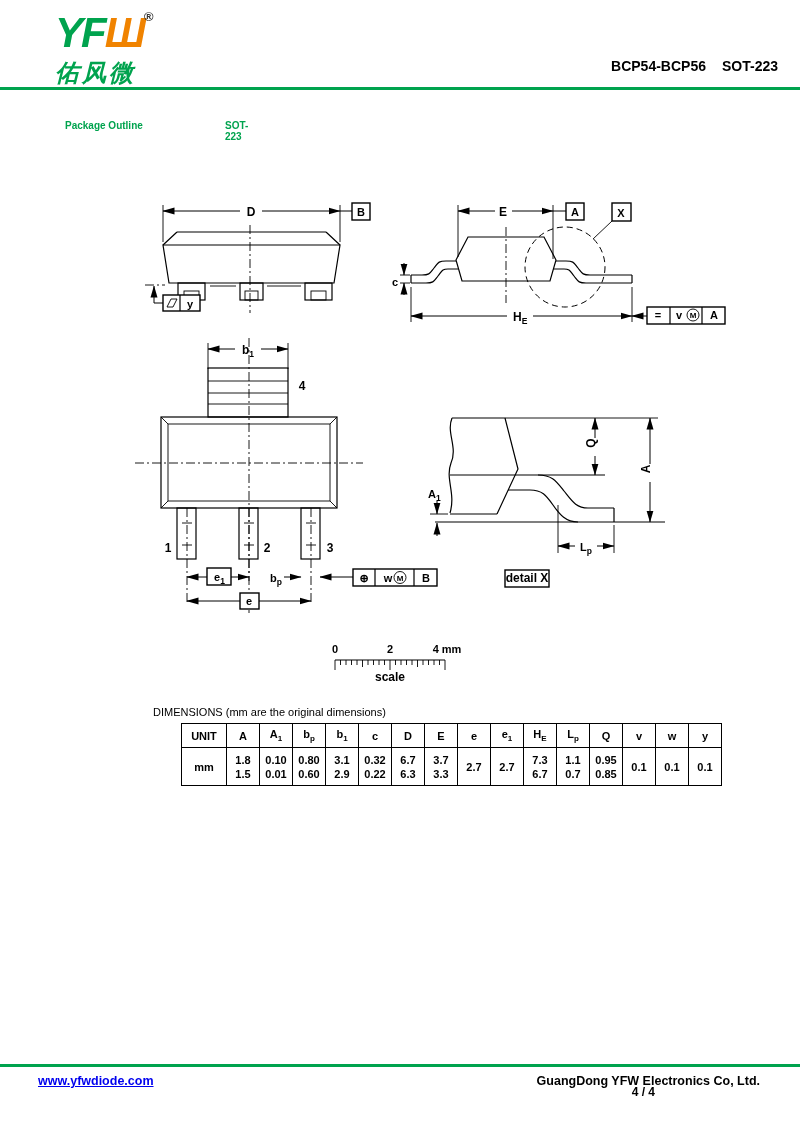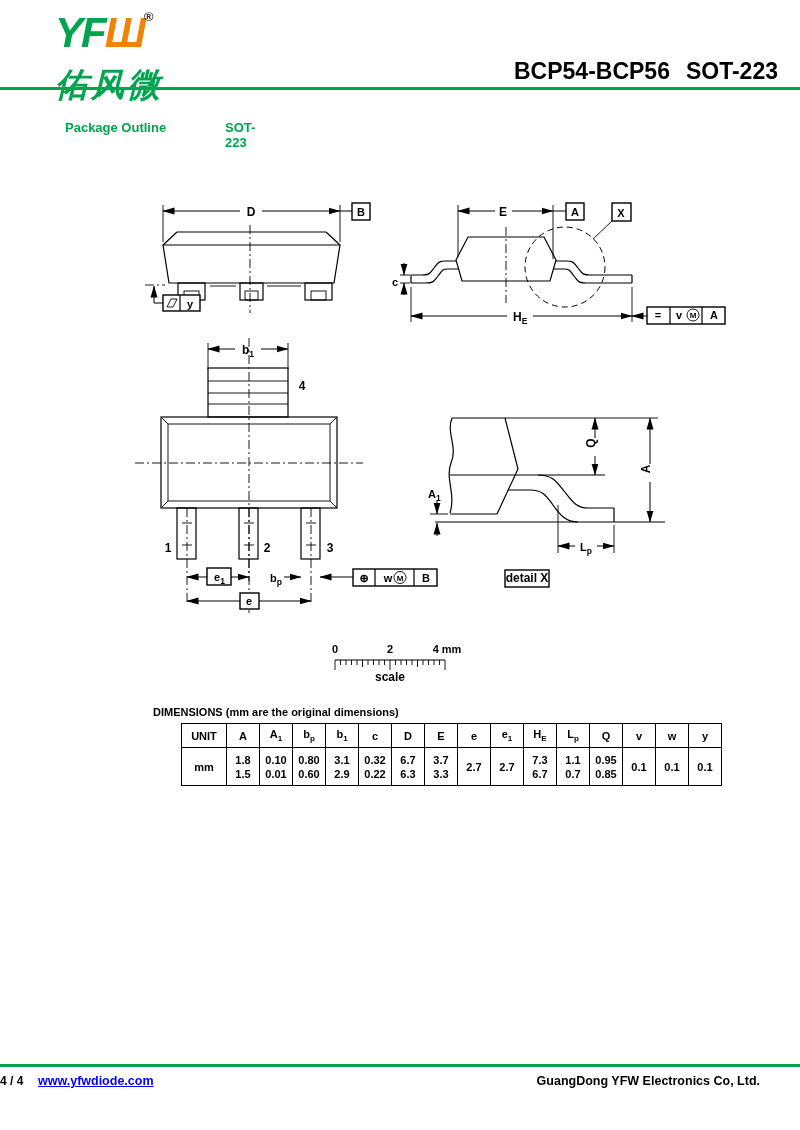--- a/index.html
+++ b/index.html
@@ -4,55 +4,55 @@
 <style>
   html,body{margin:0;padding:0;background:#e8e8e8;}
   .page{position:relative;width:800px;height:1130px;background:#ffffff;margin:0 auto;
         font-family:"Liberation Sans",sans-serif;color:#000;overflow:hidden;}
   
   .logo{position:absolute;left:55px;top:10px;line-height:1;font-style:italic;}
   .logo-main{font-size:42px;font-weight:bold;letter-spacing:-2px;}
   .logo-green{color:#00A34E;}
   .logo-orange{color:#F08300;}
   .logo-reg{font-size:13px;font-weight:bold;color:#333;vertical-align:26px;letter-spacing:0;}
-  .logo-cn{font-size:33px;font-weight:bold;color:#00A34E;letter-spacing:3px;margin-top:14px;}
-  .doc-title{position:absolute;right:22px;top:58px;font-size:23px;font-weight:bold;text-align:center;}
+  .logo-cn{font-size:24px;font-weight:bold;color:#00A34E;letter-spacing:3px;margin-top:7px;}
+  .doc-title{position:absolute;right:22px;top:58px;font-size:14px;font-weight:bold;text-align:center;}
   .doc-title .gap{display:inline-block;width:16px;}
   .rule{position:absolute;left:0;width:800px;height:3px;background:#00A34E;}
   .rule-top{top:87px;}
   .rule-bottom{top:1064px;}
-  .section-row{position:absolute;top:120px;left:65px;font-size:13px;font-weight:bold;color:#00A34E;}
+  .section-row{position:absolute;top:120px;left:65px;font-size:10px;font-weight:bold;color:#00A34E;}
   .section-pkg{position:absolute;left:160px;top:0;}
   
   svg{position:absolute;overflow:visible;}
   svg text{font-family:"Liberation Sans",sans-serif;font-weight:bold;font-size:12px;fill:#000;}
   svg .sm{font-size:11px;}
   svg .xs{font-size:8px;}
   svg .sub{font-size:8.5px;}
   .ln{stroke:#000;stroke-width:1.2;fill:none;}
   .thin{stroke:#000;stroke-width:0.9;fill:none;}
   .dim{stroke:#000;stroke-width:1;fill:none;}
   .dd{stroke:#000;stroke-width:0.9;fill:none;stroke-dasharray:9 3 2 3;}
   .dsh{stroke:#000;stroke-width:1;fill:none;stroke-dasharray:6 4;}
   .bx{stroke:#000;stroke-width:1.4;fill:#fff;}
   .wbg{fill:#fff;stroke:none;}
   
   .dims-wrap{position:absolute;left:153px;top:706px;}
-  .dims-caption{font-size:11px;font-weight:bold;margin-bottom:5px;}
+  .dims-caption{font-size:11px;font-weight:normal;margin-bottom:5px;}
   table.dims{border-collapse:collapse;margin-left:28px;}
   table.dims th,table.dims td{border:1.6px solid #000;font-size:11px;font-weight:bold;
       text-align:center;vertical-align:middle;padding:0 1px;}
   table.dims th{height:23px;width:30px;}
   table.dims th:first-child{width:42px;}
   table.dims td{height:37px;line-height:14px;}
   table.dims sub{font-size:8px;}
   
   .footer-row{position:absolute;top:1074px;left:0;width:800px;height:20px;font-size:12.5px;font-weight:bold;}
   .site-link{position:absolute;left:38px;color:#0000EE;}
-  .page-num{position:absolute;left:0;width:655px;text-align:left;font-size:12px;}
+  .page-num{position:absolute;left:0;width:655px;text-align:right;font-size:12px;margin-top:11px;}
   .company{position:absolute;right:40px;}
 </style>
 </head>
 <body>
 
 <div class="page">
 
   <div class="logo">
     <div class="logo-main"><span class="logo-green">YF</span><span class="logo-orange">Ш</span><span class="logo-reg">®</span></div>
     <div class="logo-cn">佑风微</div>

